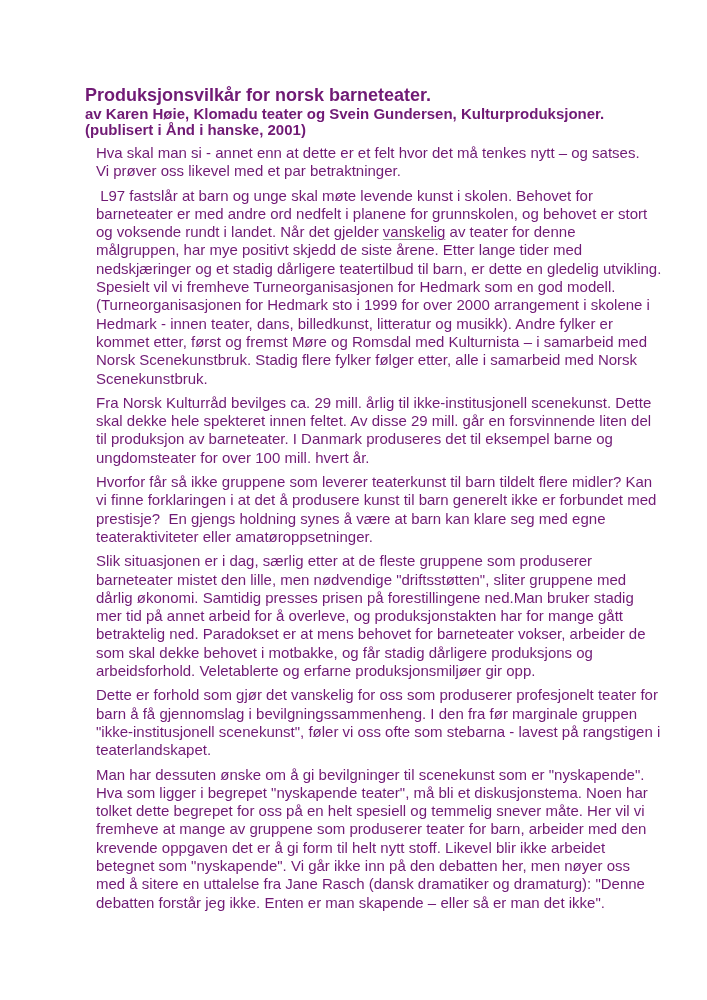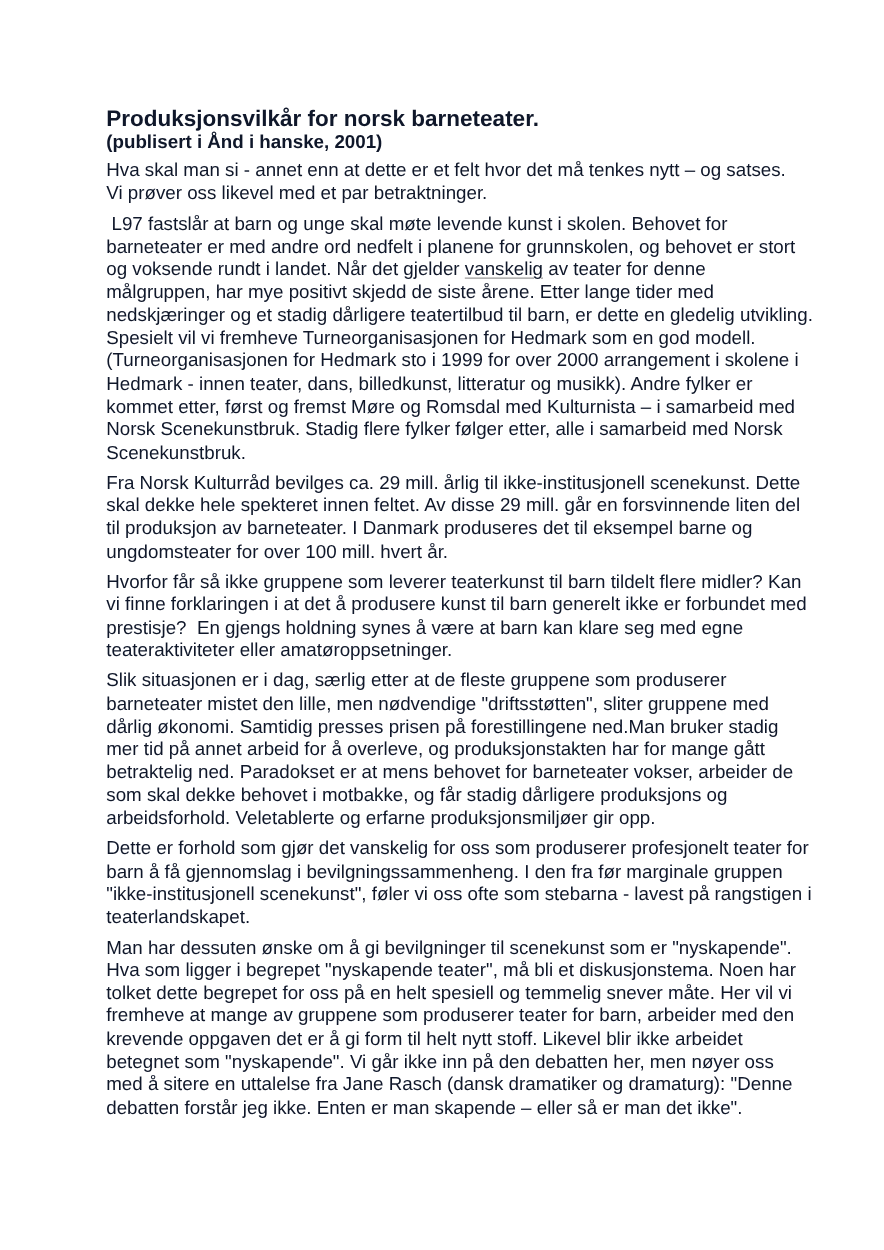--- a/index.html
+++ b/index.html
@@ -11,21 +11,21 @@
     width: 707px;
     height: 1000px;
     overflow: hidden;
   }
   .page {
     box-sizing: border-box;
     width: 707px;
     height: 1000px;
     padding: 84px 20px 0 85px;
     background: #ffffff;
-    color: #0f172a;
+    color: #701a75;
     font-family: "Liberation Sans", "DejaVu Sans", sans-serif;
   }
   .doc-title {
     font-size: 18px;
     line-height: 22px;
     font-weight: bold;
     margin: 0;
     white-space: pre;
   }
   .doc-byline {
@@ -34,35 +34,36 @@
     font-weight: bold;
     margin: 0;
     white-space: pre;
   }
   .doc-byline.pub {
     margin-bottom: 6px;
   }
   .doc-paragraph {
     font-size: 15px;
     line-height: 18.3px;
-    margin: 0 0 6px 0;
+    margin: 0 0 6px 11px;
     white-space: pre;
   }
   .underlined-word {
     text-decoration: underline;
     text-decoration-color: #9a9a9a;
     text-decoration-thickness: 1px;
     text-underline-offset: 2px;
   }
 </style>
 </head>
 <body>
 
 <div class="page">
   <h1 class="doc-title">Produksjonsvilkår for norsk barneteater.</h1>
+  <div class="doc-byline">av Karen Høie, Klomadu teater og Svein Gundersen, Kulturproduksjoner.</div>
   <div class="doc-byline pub">(publisert i Ånd i hanske, 2001)</div>
 
   <p class="doc-paragraph">Hva skal man si - annet enn at dette er et felt hvor det må tenkes nytt – og satses.
 Vi prøver oss likevel med et par betraktninger.</p>
 
   <p class="doc-paragraph"><span> L97 fastslår at barn og unge skal møte levende kunst i skolen. Behovet for
 barneteater er med andre ord nedfelt i planene for grunnskolen, og behovet er stort
 og voksende rundt i landet. Når det gjelder </span><span class="underlined-word">vanskelig</span><span> av teater for denne
 målgruppen, har mye positivt skjedd de siste årene. Etter lange tider med
 nedskjæringer og et stadig dårligere teatertilbud til barn, er dette en gledelig utvikling.

